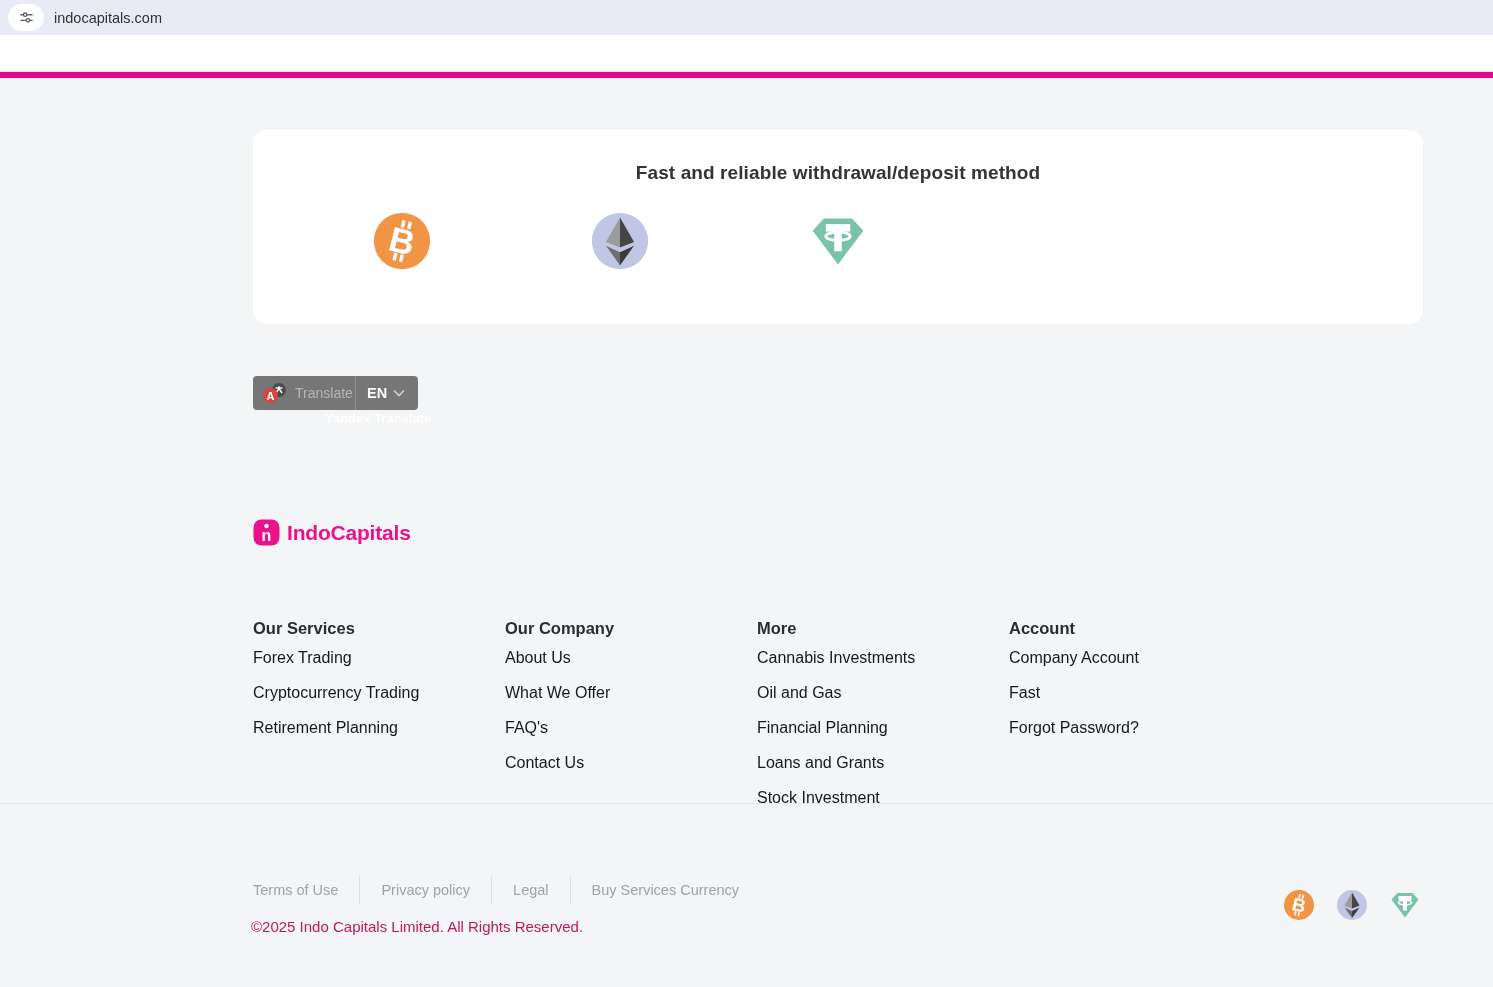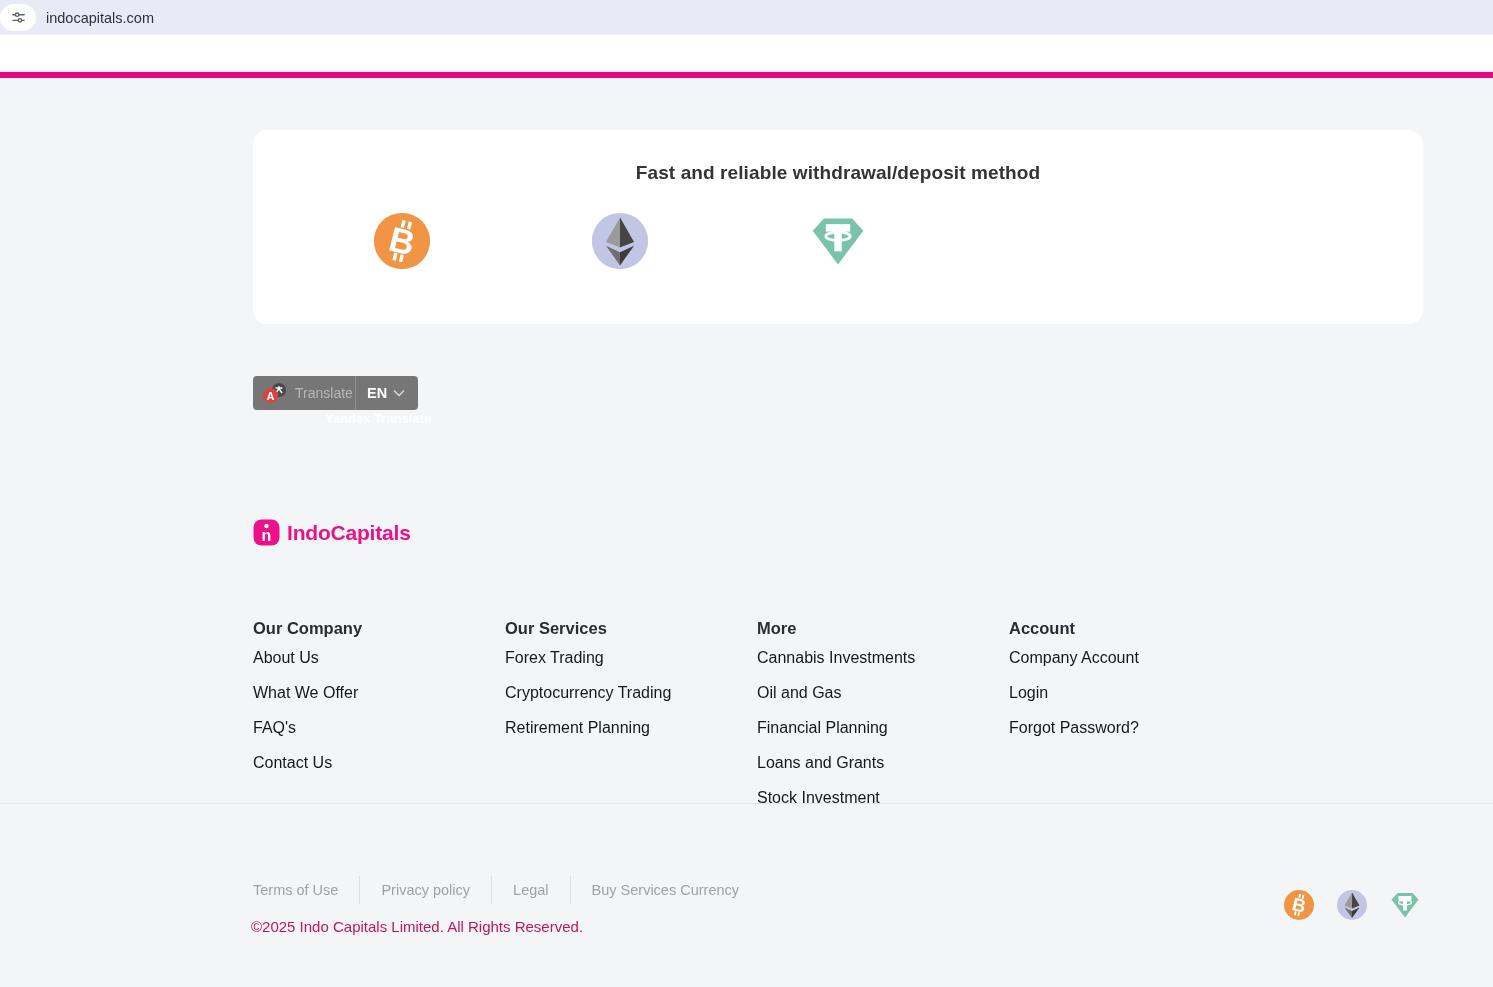--- a/index.html
+++ b/index.html
@@ -1,20 +1,20 @@
 <!DOCTYPE html>
 <html><head>
 <meta charset="utf-8">
 <style>
   * { margin:0; padding:0; box-sizing:border-box; }
   html,body { width:1493px; height:987px; overflow:hidden; }
   body { font-family:"Liberation Sans", sans-serif; background:#ffffff; }
 
   
-  .address-bar { height:35px; background:#E8EBF6; display:flex; align-items:center; padding-left:0; }
+  .address-bar { height:35px; background:#E8EBF6; display:flex; align-items:center; padding-left:8px; }
   .tune-pill { width:36px; height:27px; background:#ffffff; border-radius:14px; display:flex; align-items:center; justify-content:center; margin-right:10px; }
   .url-text { font-size:14.5px; color:#2F3138; }
 
   .white-strip { height:37px; background:#ffffff; border-bottom:1px solid #ececf0; }
   .accent-line { height:6px; }
 
   
   .page { position:relative; height:938px; background:#F4F5F7; }
 
   .card { margin-left:253px; width:1170px; height:194px; background:#ffffff; border-radius:14px; position:relative; top:52px; }
@@ -140,54 +140,54 @@
       <rect x="0.5" y="0.5" width="26" height="26" rx="8" fill="#EB118B"></rect>
       <circle cx="13.5" cy="7" r="2.2" fill="#ffffff"></circle>
       <text x="13.5" y="21.5" font-size="16" font-weight="bold" text-anchor="middle" fill="#ffffff" font-family="Liberation Sans, sans-serif">n</text>
     </svg>
     <span class="brand-name">IndoCapitals</span>
   </div>
 
   <div class="columns">
 
     <div class="col">
+      <div class="col-heading">Our Services</div>
+      <ul class="col-links">
+        <li>Forex Trading</li>
+        <li>Cryptocurrency Trading</li>
+        <li>Retirement Planning</li>
+      </ul>
+    </div>
+
+    <div class="col">
       <div class="col-heading">Our Company</div>
       <ul class="col-links">
         <li>About Us</li>
         <li>What We Offer</li>
         <li>FAQ's</li>
         <li>Contact Us</li>
-      </ul>
-    </div>
-
-    <div class="col">
-      <div class="col-heading">Our Services</div>
-      <ul class="col-links">
-        <li>Forex Trading</li>
-        <li>Cryptocurrency Trading</li>
-        <li>Retirement Planning</li>
       </ul>
     </div>
 
     <div class="col">
       <div class="col-heading">More</div>
       <ul class="col-links">
         <li>Cannabis Investments</li>
         <li>Oil and Gas</li>
         <li>Financial Planning</li>
         <li>Loans and Grants</li>
         <li>Stock Investment</li>
       </ul>
     </div>
 
     <div class="col">
       <div class="col-heading">Account</div>
       <ul class="col-links">
         <li>Company Account</li>
-        <li>Login</li>
+        <li>Fast</li>
         <li>Forgot Password?</li>
       </ul>
     </div>
   </div>
 
   <div class="divider"></div>
 
   <div class="legal-row">
     <span class="legal-link">Terms of Use</span>
     <span class="legal-sep"></span>

